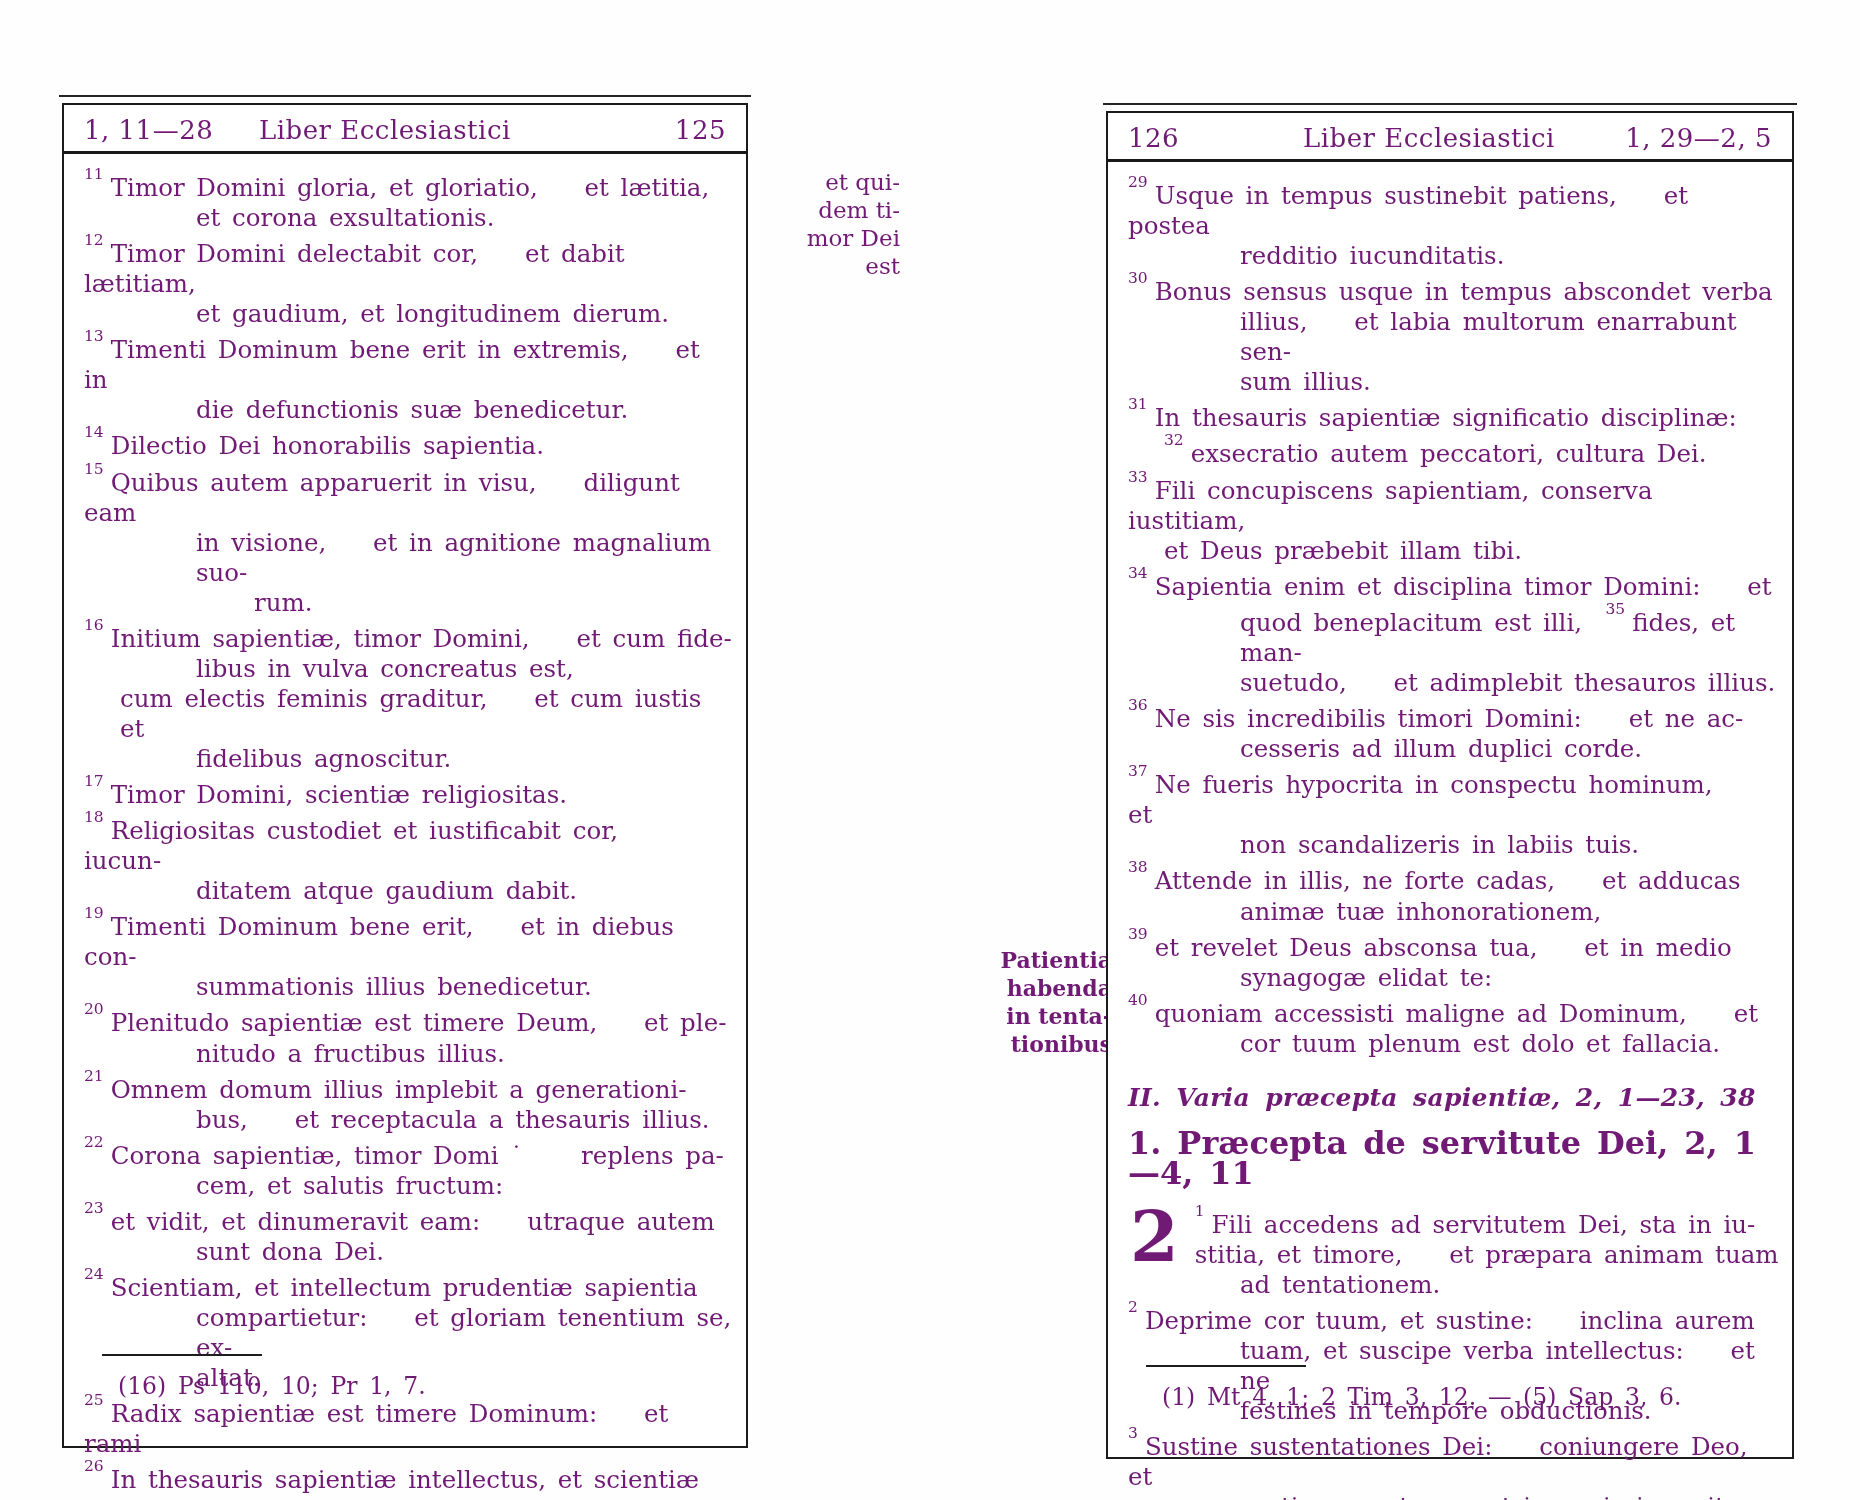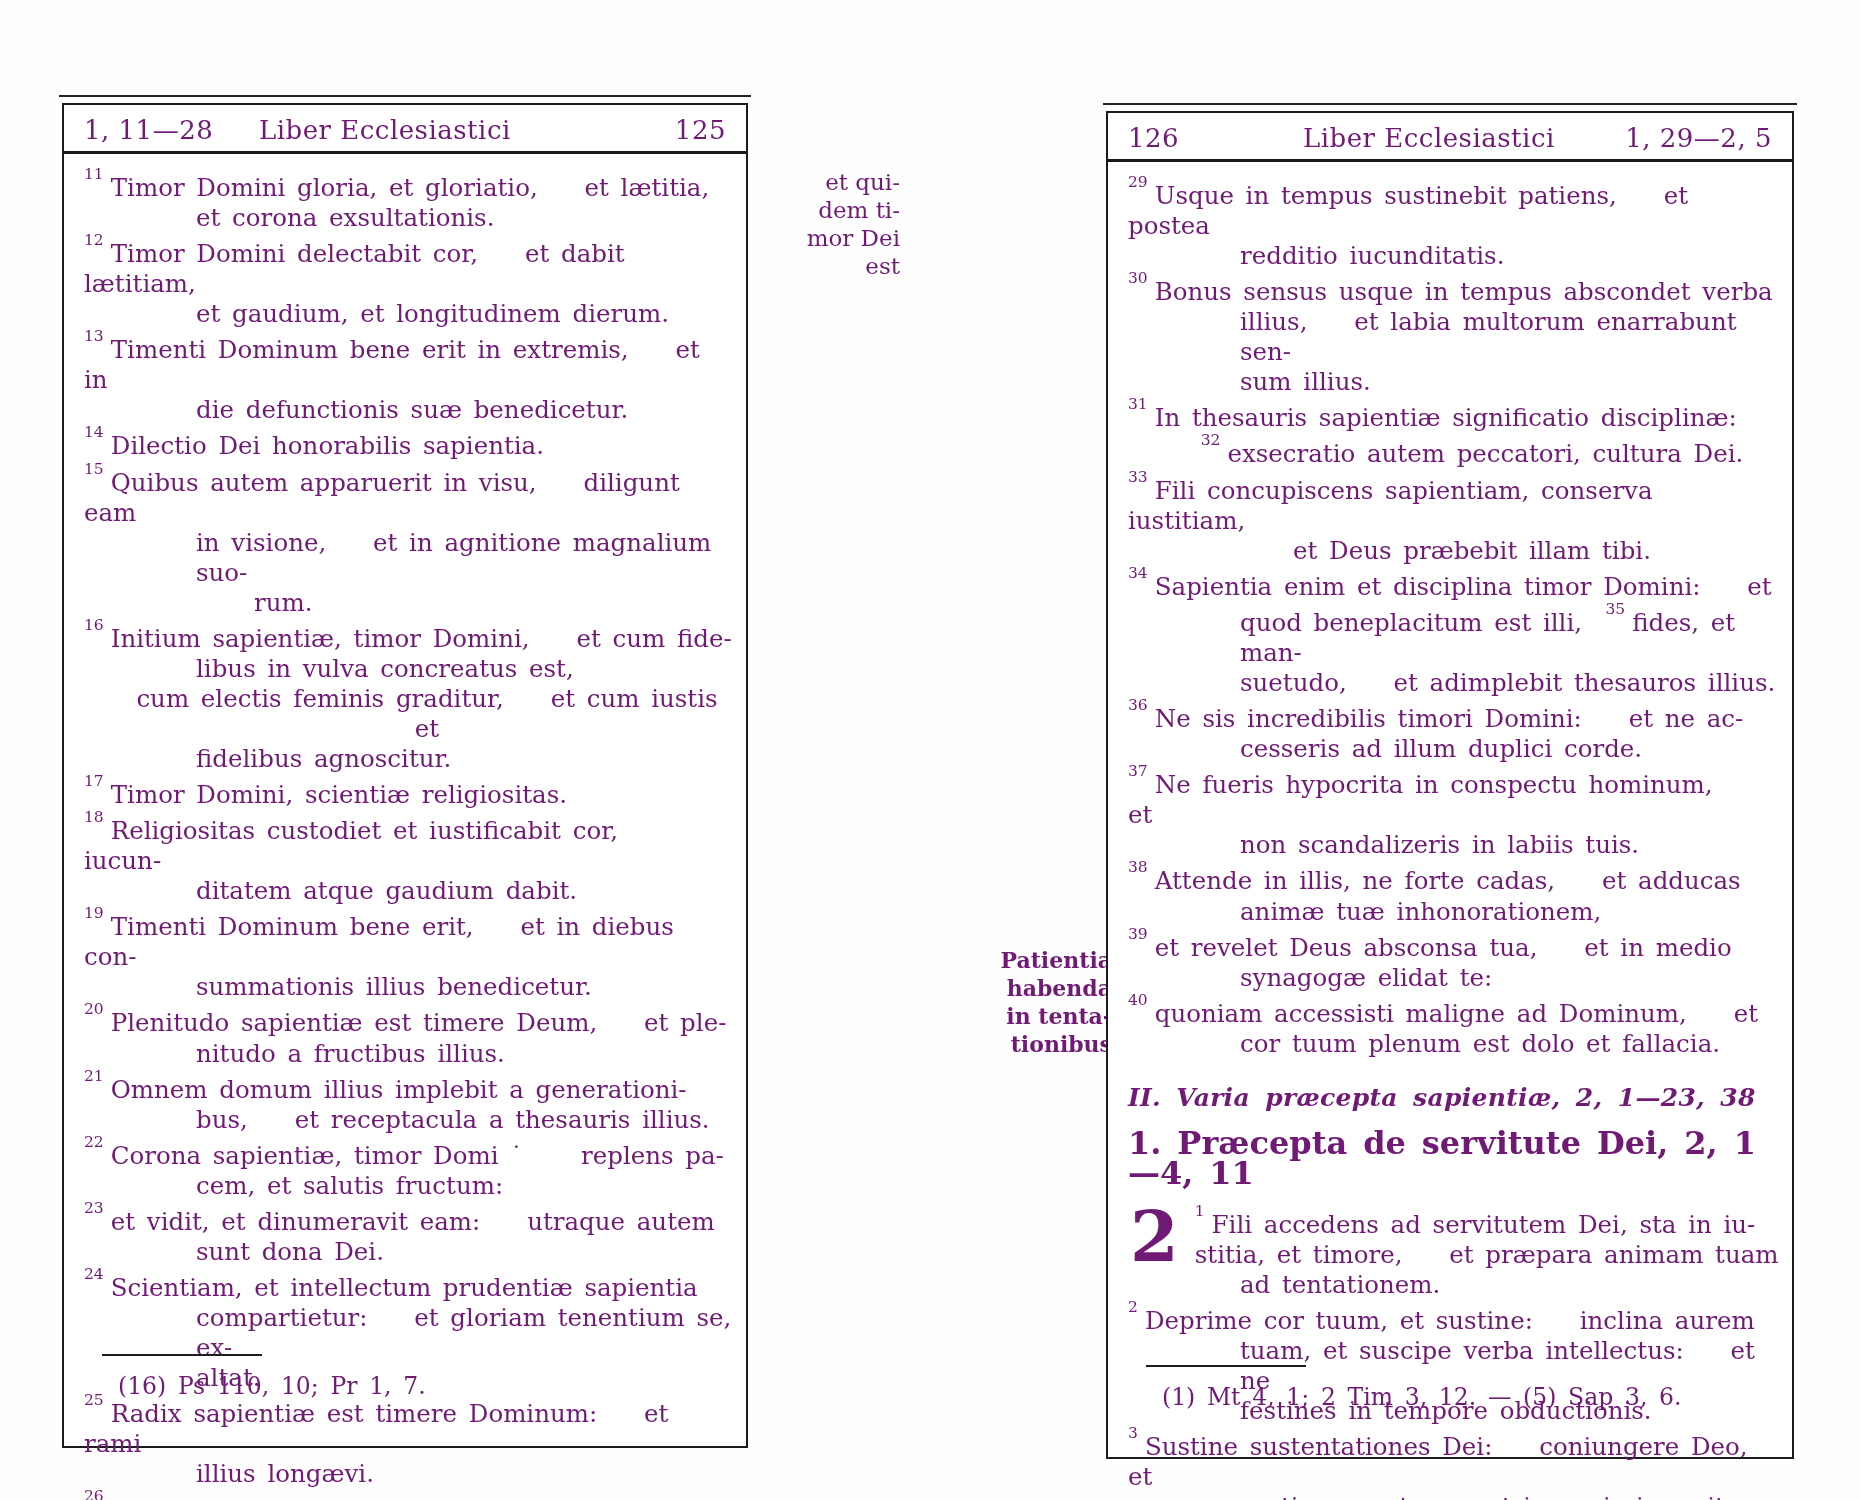--- a/index.html
+++ b/index.html
@@ -17,21 +17,21 @@
   .h-left{width:175px;}
   .h-center{flex:1;text-align:left;}
   .h-right{width:175px;text-align:right;}
 
   .page-body{padding:13px 12px 0 20px;font-size:24.5px;line-height:30px;}
   .page-right .page-body{line-height:30px;}
 
   .vline{white-space:pre-wrap;word-spacing:0.16em;}
   .vline.i1{padding-left:112px;}
   .vline.i2{padding-left:170px;}
-  .vline.ism{padding-left:36px;text-align:center;}
+  .vline.ism{padding-left:36px;}
   sup.vnum{font-size:15.5px;position:relative;top:-8px;margin-right:7px;
            word-spacing:0;letter-spacing:0;}
 
   .section-heading{margin:24px 0 0 0;font-size:25px;font-weight:bold;
                    word-spacing:0.25em;letter-spacing:.3px;font-style:italic;}
   .sub-heading{margin:15px 0 0 0;font-size:32px;font-weight:bold;text-align:left;
                word-spacing:0.15em;}
 
   .chapter-open{margin-top:16px;}
   .drop-cap{float:left;font-size:70px;line-height:56px;font-weight:bold;
@@ -81,21 +81,20 @@
         <div class="vline"><sup class="vnum">21</sup>Omnem domum illius implebit a generationi-</div>
         <div class="vline i1">bus,    et receptacula a thesauris illius.</div>
         <div class="vline"><sup class="vnum">22</sup>Corona sapientiæ, timor Domi ˙     replens pa-</div>
         <div class="vline i1">cem, et salutis fructum:</div>
         <div class="vline"><sup class="vnum">23</sup>et vidit, et dinumeravit eam:    utraque autem</div>
         <div class="vline i1">sunt dona Dei.</div>
         <div class="vline"><sup class="vnum">24</sup>Scientiam, et intellectum prudentiæ sapientia</div>
         <div class="vline i1">compartietur:    et gloriam tenentium se, ex-</div>
         <div class="vline i1">altat.</div>
         <div class="vline"><sup class="vnum">25</sup>Radix sapientiæ est timere Dominum:    et rami</div>
-        <div class="vline i1">illius longævi.</div>
         <div class="vline"><sup class="vnum">26</sup>In thesauris sapientiæ intellectus, et scientiæ re-</div>
       </div>
     <div class="footnote">
       <div class="fn-rule"></div>
       <div class="fn-text">(16) Ps 110, 10; Pr 1, 7.</div>
     </div>
   </section>
 
   <aside class="margin-note note-left">
       <div class="note-line">et qui-</div>

